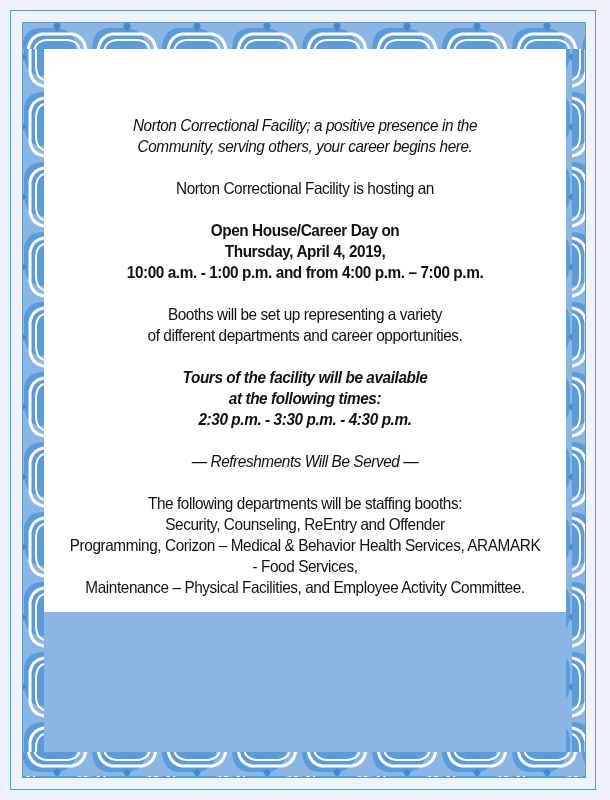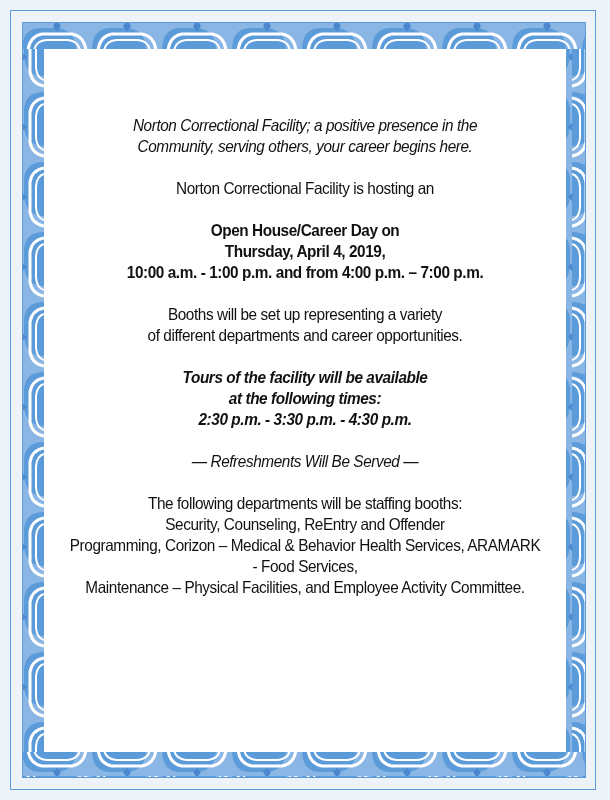--- a/index.html
+++ b/index.html
@@ -18,21 +18,21 @@
     }
     .pattern-band {
       position: absolute;
       left: 22px; top: 22px; width: 564px; height: 756px;
       box-sizing: border-box;
       background: #8ab6e5;
     }
     .pattern-band svg { position: absolute; left: 0; top: 0; }
     .page {
       position: absolute;
-      left: 44px; top: 49px; width: 522px; height: 703px;
+      left: 44px; top: 49px; width: 522px; height: 563px;
       background: #ffffff;
       box-sizing: border-box;
     }
     .content {
       position: absolute;
       left: 0; top: 0; width: 100%;
       text-align: center;
       color: #111;
       font-size: 16.5px;
       line-height: 21px;

